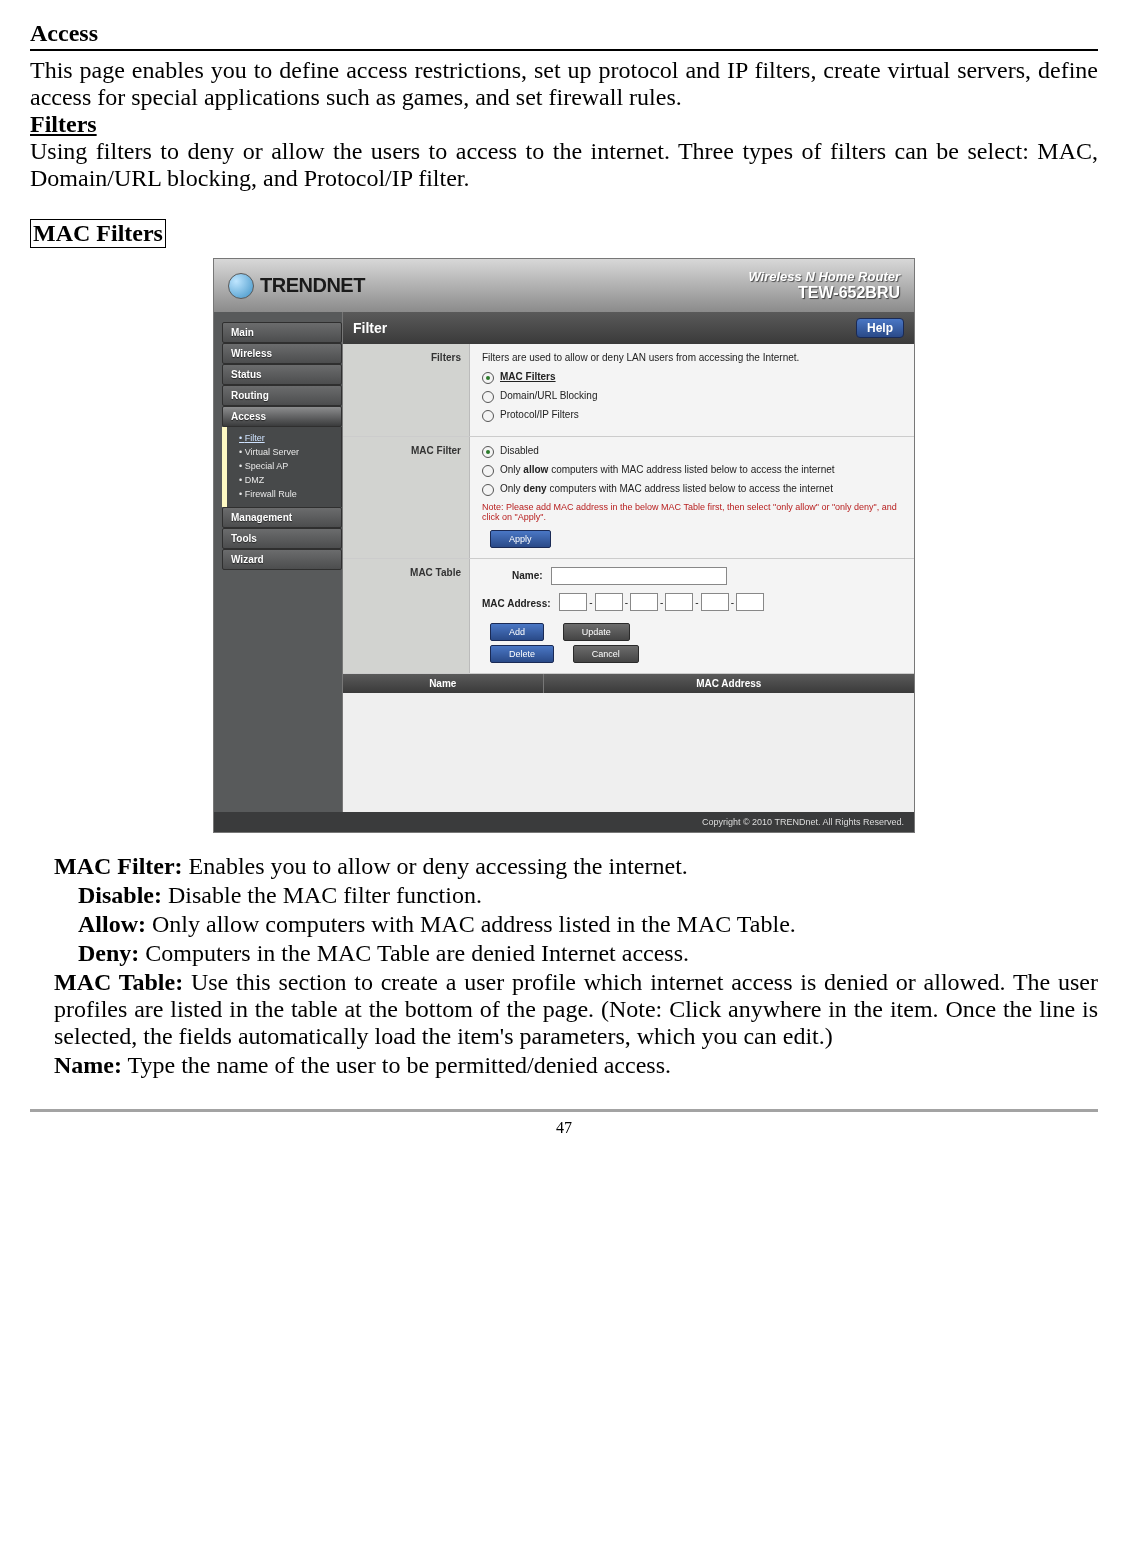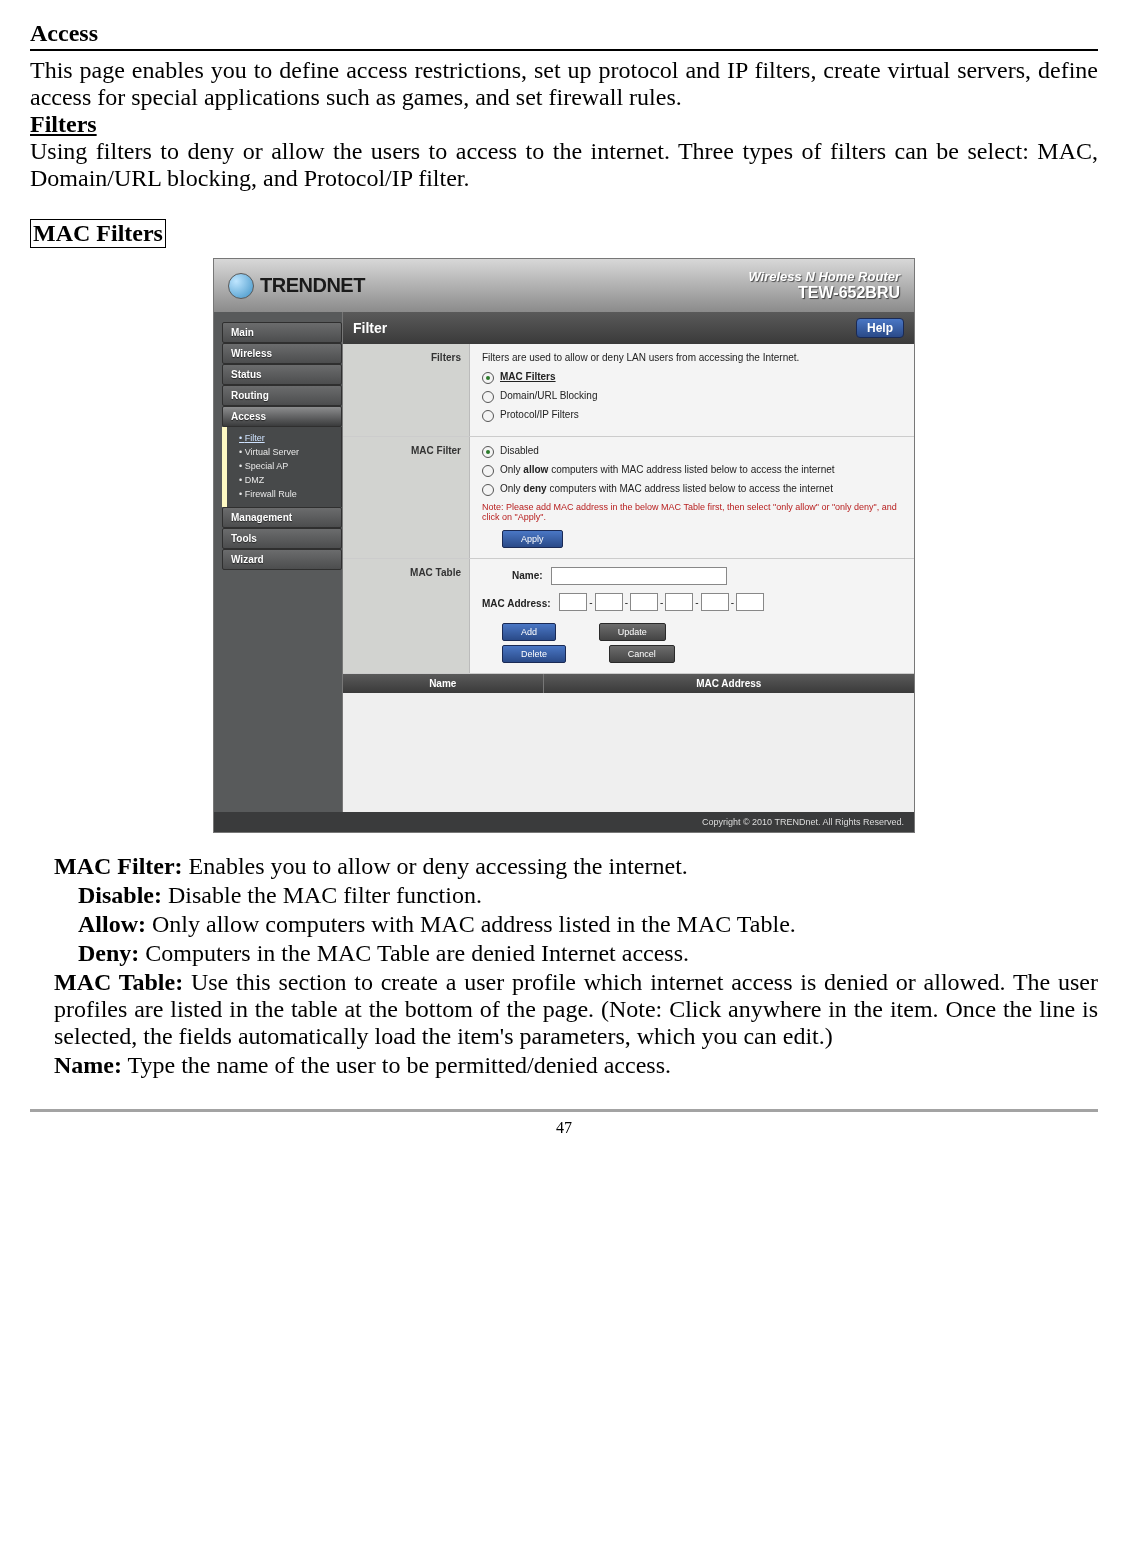--- a/index.html
+++ b/index.html
@@ -203,21 +203,21 @@
     margin-top: 4px;
   }
   .btn2 {
     display: inline-block;
     background: linear-gradient(#4a77c5, #2a4a88);
     color: #fff;
     font-size: 9px;
     padding: 3px 18px;
     border: 1px solid #1a2a55;
     border-radius: 2px;
-    margin: 2px 20px;
+    margin: 2px 8px;
   }
   .btn2.dark {
     background: linear-gradient(#6d6d6d, #454545);
     border-color: #2a2a2a;
   }
   .mac-table-body label {
     font-weight: bold;
     font-size: 10px;
     margin-right: 6px;
   }

